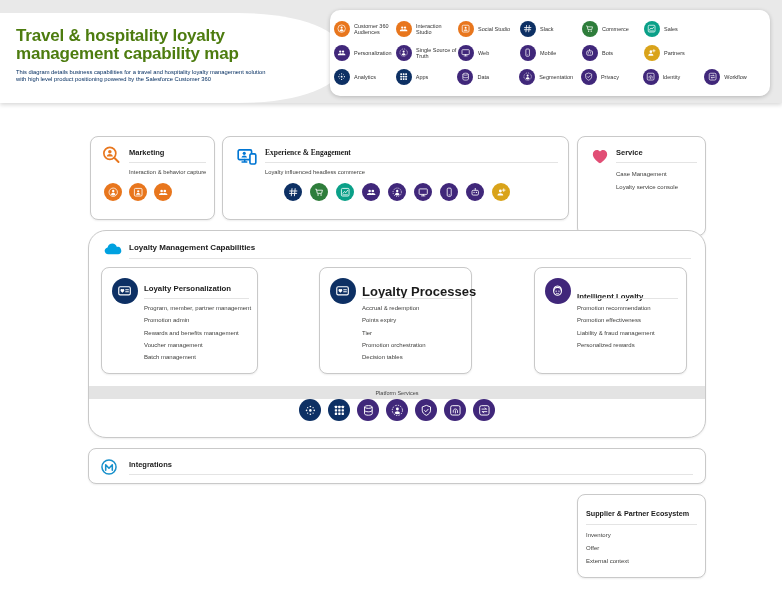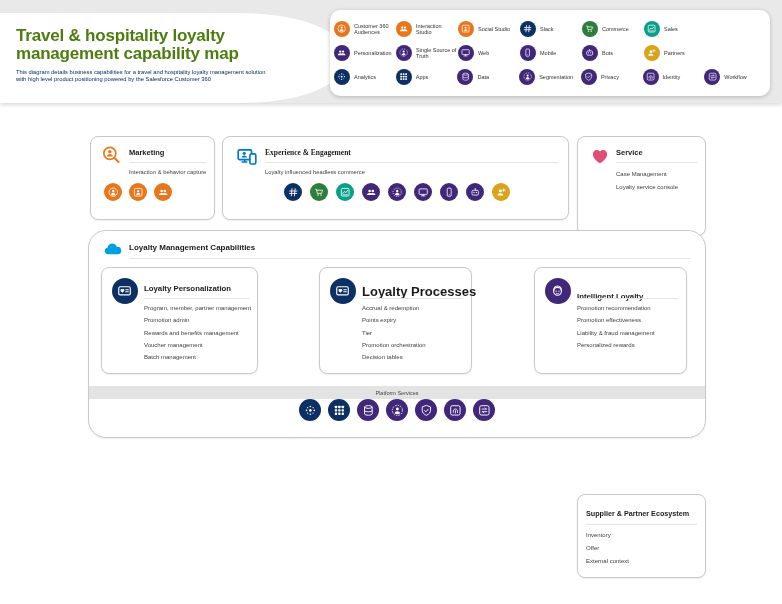--- a/index.html
+++ b/index.html
@@ -555,20 +555,27 @@
           </svg>
         </span>
       <span class="cic s22 bg-purple">
           <svg>
             <use href="#i-workflow"></use>
           </svg>
         </span>
     </div>
   </div>
 
+  <div class="card" style="left:88px;top:448px;width:618px;height:36px;">
+    <svg class="abs" style="left:11px;top:9px;color:#1790CB;" width="18" height="18">
+        <use href="#i-mulesoft"></use>
+      </svg>
+    <div class="abs ct" style="left:40px;top:11px;">Integrations</div>
+    <div class="divider" style="left:40px;right:12px;top:25px;"></div>
+  </div>
 
 
 
   <div class="card" style="left:577px;top:494px;width:129px;height:84px;padding-left:7px;">
     <div class="abs ct" style="left:8px;top:14px;font-size:7.2px;">Supplier &amp; Partner Ecosystem</div>
     <div class="divider" style="left:8px;right:8px;top:29px;"></div>
     <div class="items" style="left:8px;top:37px;gap:7px;">
       <span>Inventory</span>
       <span>Offer</span>
       <span>External context</span>

